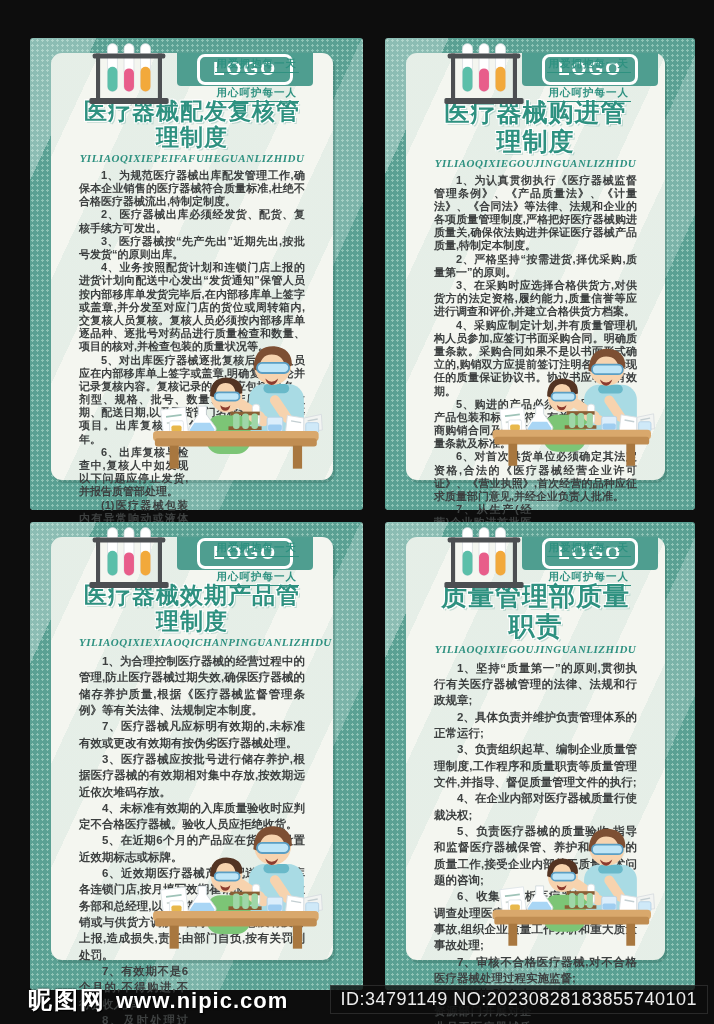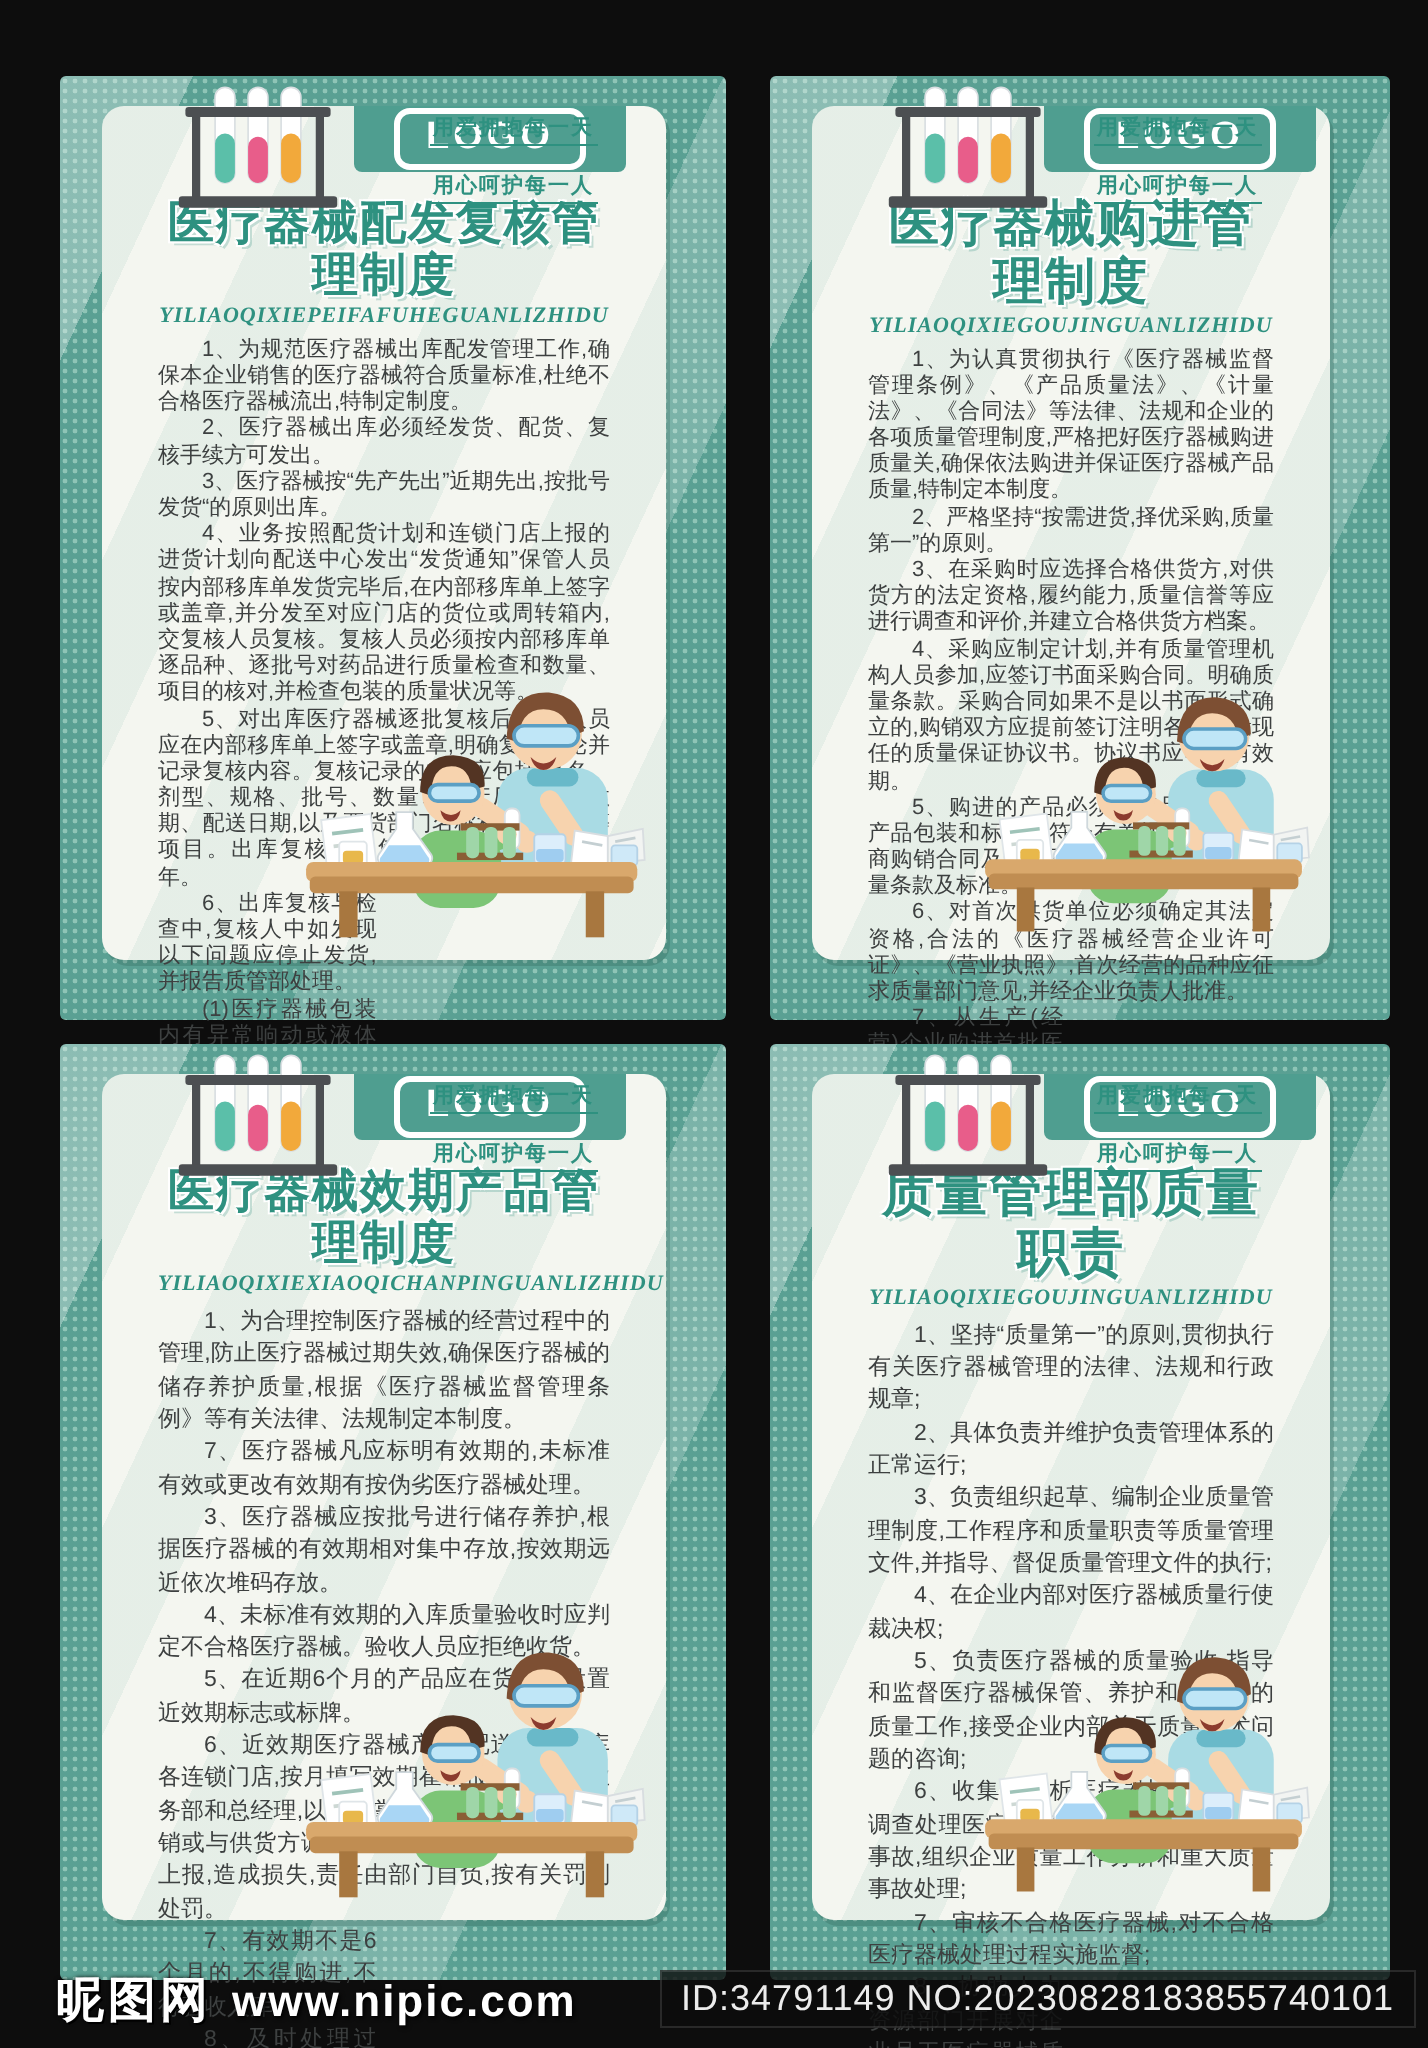--- a/index.html
+++ b/index.html
@@ -41,21 +41,21 @@
   
   .p-title{margin:3px 0 0 0;text-align:center;color:#2e9180;font-weight:bold;font-size:23px;
     letter-spacing:1px;line-height:1.15;
     text-shadow:1px 1px 0 #fff,-1px 1px 0 #fff,1px -1px 0 #fff,-1px -1px 0 #fff,2px 2px 0 rgba(46,145,128,.25);}
   .pos-2 .p-title{font-size:25px;}
   .pos-4 .p-title{font-size:26px;}
   .p-subtitle{text-align:center;color:#2e9180;font-family:"Liberation Serif",serif;font-weight:bold;
     font-size:11px;letter-spacing:.5px;margin:1px 0 5px 0;white-space:nowrap;font-style:italic;}
 
   
-  .poster-body{color:#3d4040;font-weight:normal;text-align:justify;word-break:break-all;}
+  .poster-body{color:#3d4040;font-weight:bold;text-align:justify;word-break:break-all;}
   .tight .poster-body{font-size:11px;line-height:1.2;}
   .loose .poster-body{font-size:11.5px;line-height:1.42;}
   .poster-body p{margin:0;text-indent:2em;}
   .illu-space{float:right;width:49%;height:126px;margin-left:6px;}
   .loose .illu-space{height:150px;}
 
   
   .illu{position:absolute;right:7px;bottom:5px;width:184px;height:147px;z-index:2;}
   .pos-2 .illu,.pos-4 .illu{width:176px;}
 

